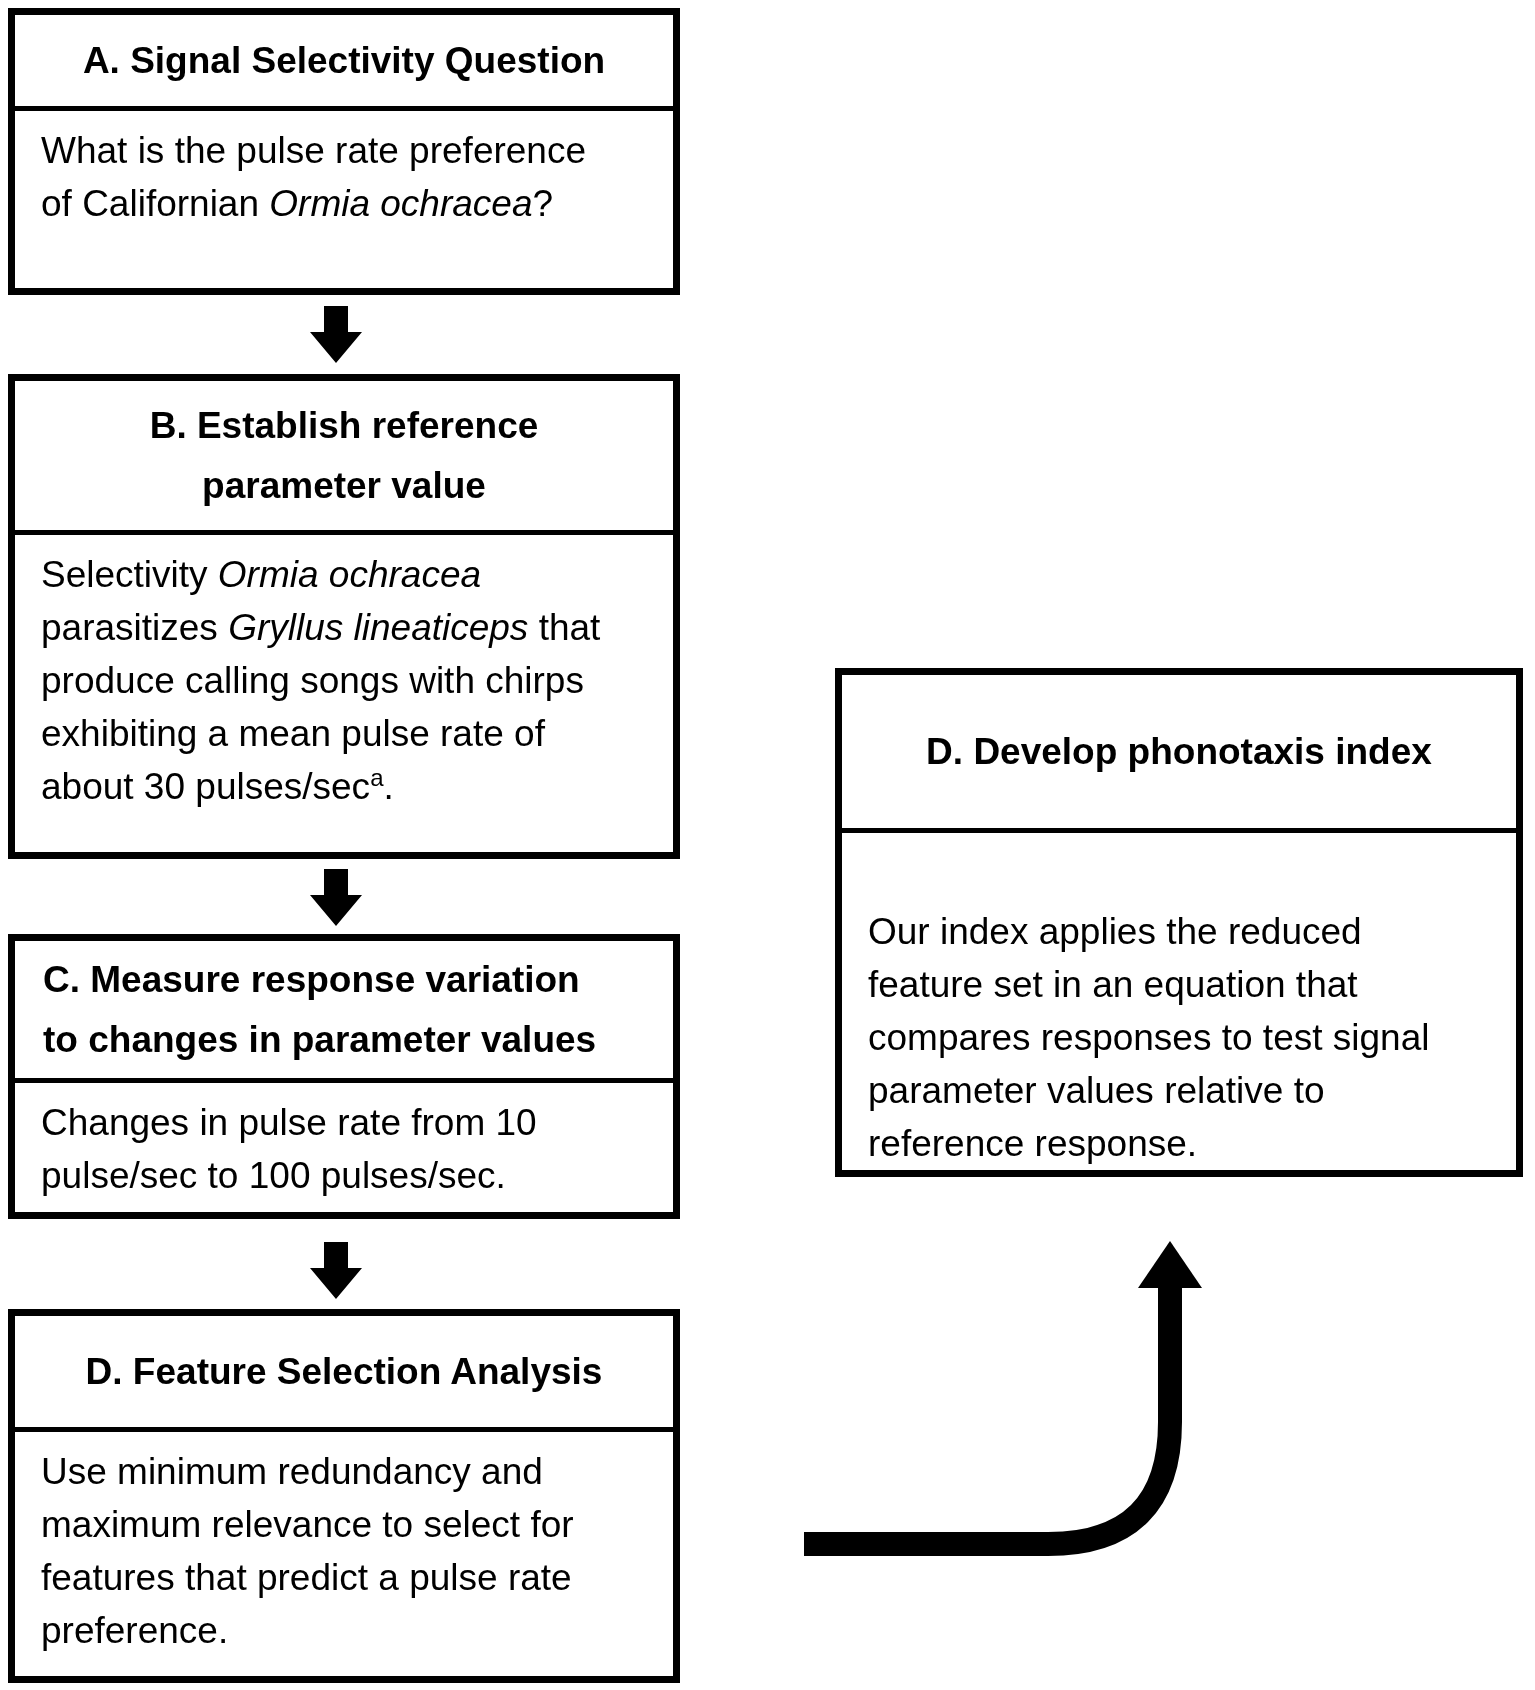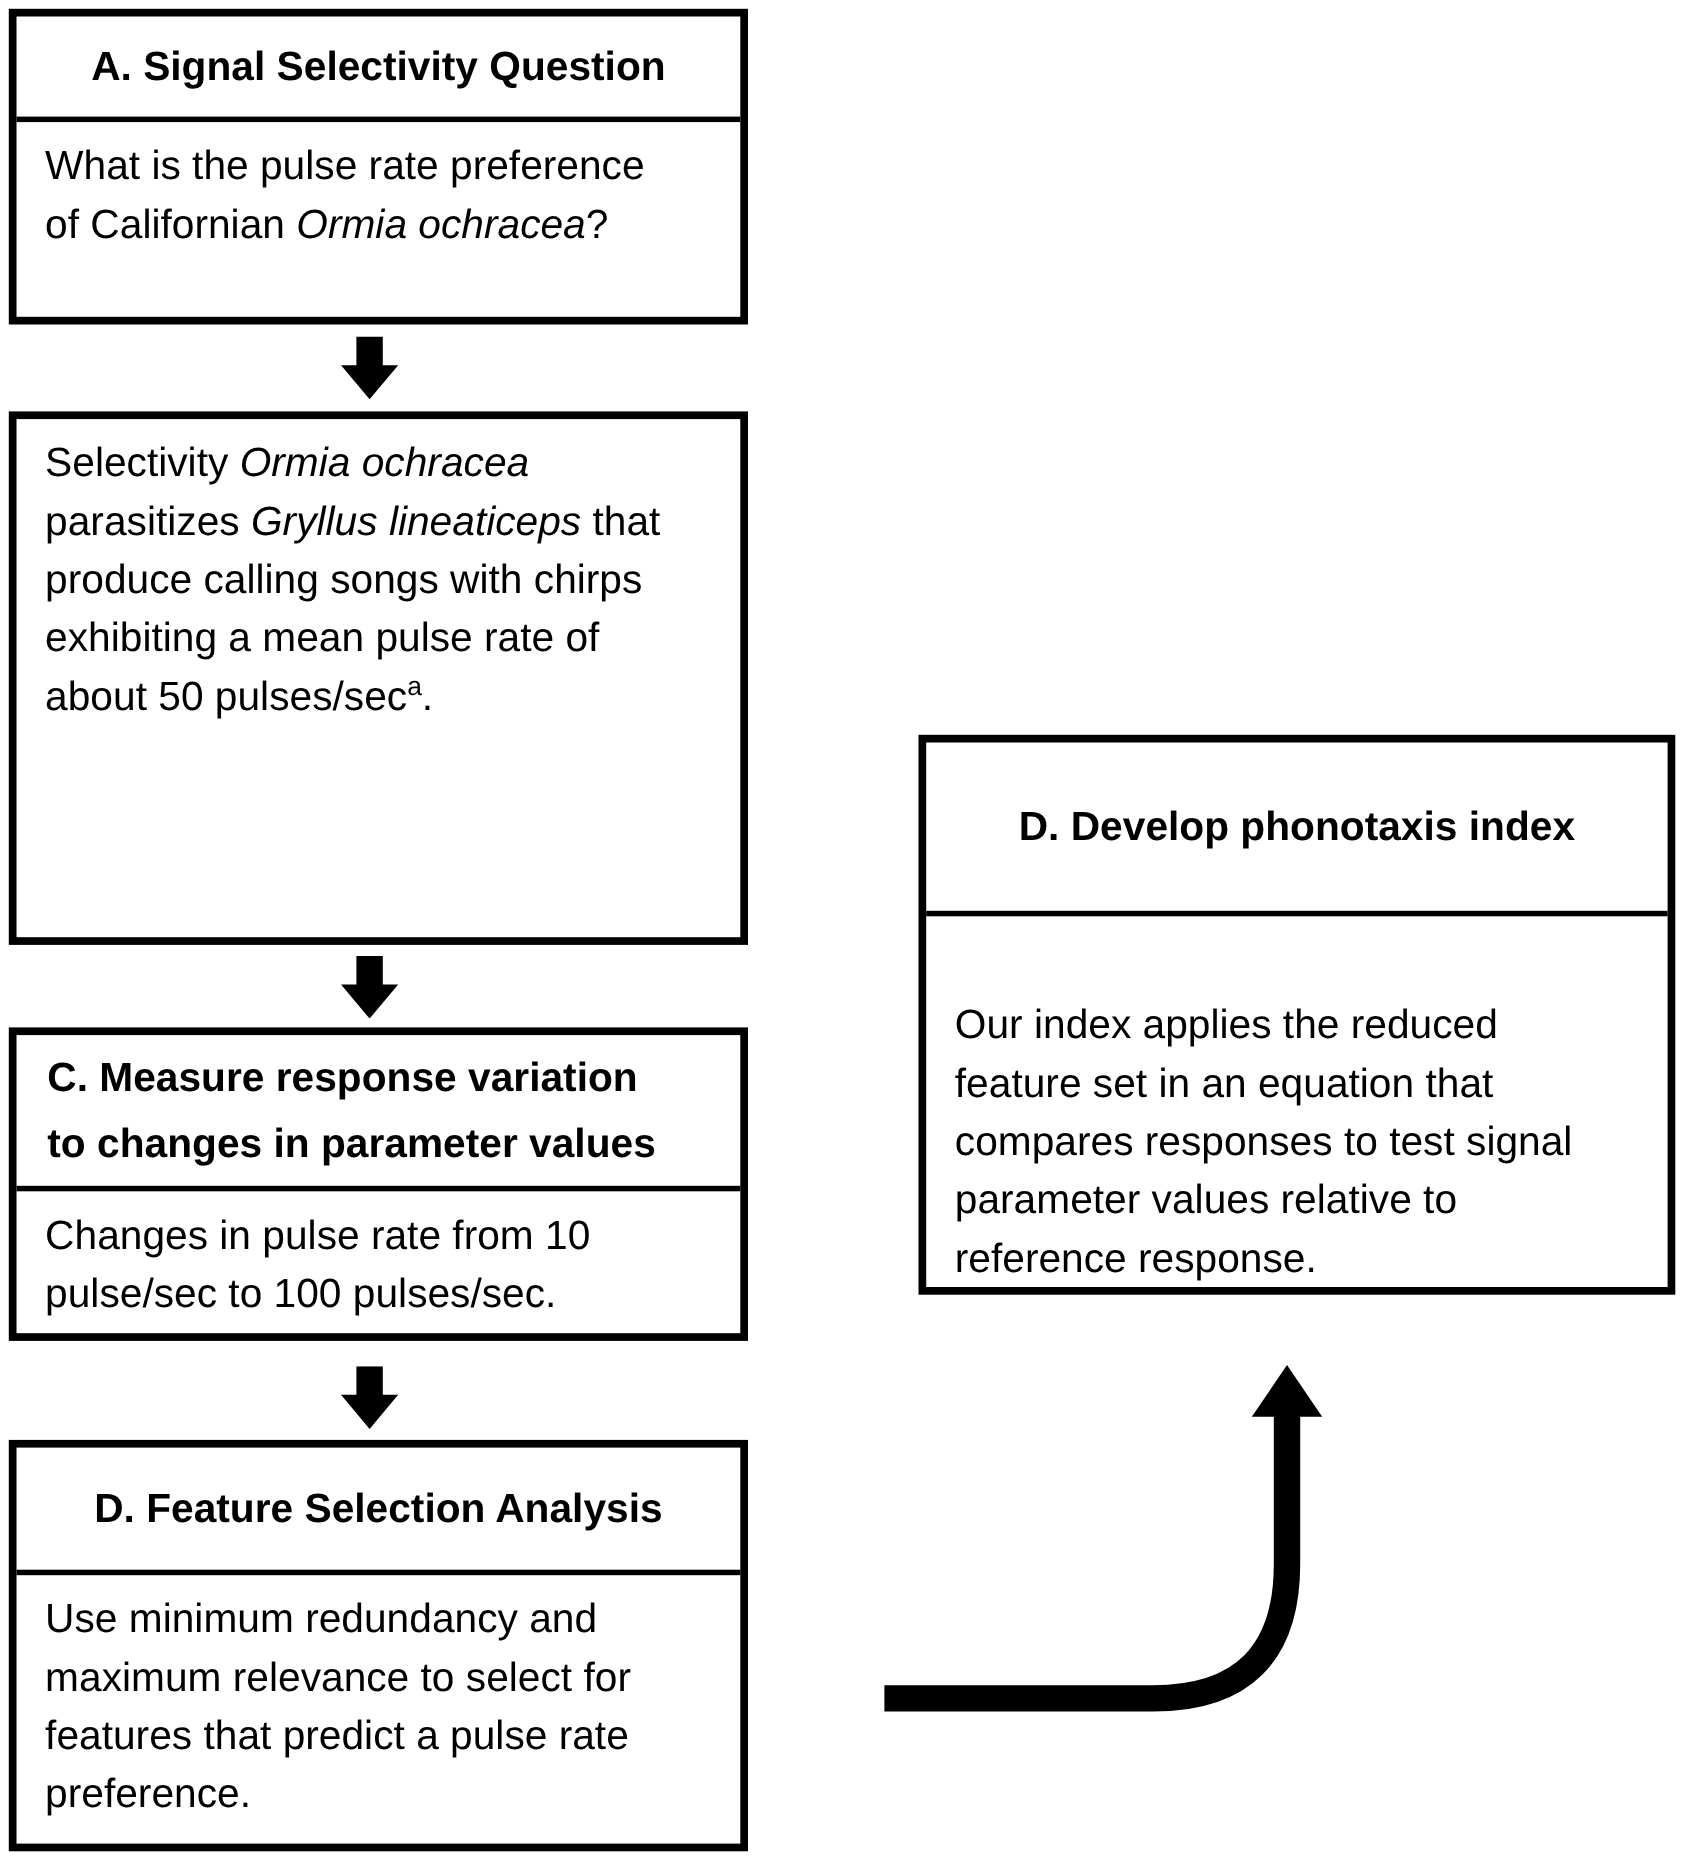--- a/index.html
+++ b/index.html
@@ -100,25 +100,27 @@
     <div class="box-header">A. Signal Selectivity Question</div>
     <div class="box-body"><span>What is the pulse rate preference
 of Californian </span><span style="font-style: italic;">Ormia ochracea</span><span>?</span></div>
   </div>
 
   <svg class="down-arrow down-arrow-1" viewBox="0 0 52 57" aria-hidden="true">
     <polygon points="14,0 38,0 38,26 52,26 26,57 0,26 14,26" fill="#000000"></polygon>
   </svg>
 
   <div class="flow-box box-b">
+    <div class="box-header">B. Establish reference
+parameter value</div>
     <div class="box-body"><span>Selectivity </span><span style="font-style: italic;">Ormia ochracea</span><span>
 parasitizes </span><span style="font-style: italic;">Gryllus lineaticeps</span><span> that
 produce calling songs with chirps
 exhibiting a mean pulse rate of
-about 50 pulses/sec</span><sup>a</sup><span>.</span></div>
+about 30 pulses/sec</span><sup>a</sup><span>.</span></div>
   </div>
 
   <svg class="down-arrow down-arrow-2" viewBox="0 0 52 57" aria-hidden="true">
     <polygon points="14,0 38,0 38,26 52,26 26,57 0,26 14,26" fill="#000000"></polygon>
   </svg>
 
   <div class="flow-box box-c">
     <div class="box-header left-align">C. Measure response variation
 to changes in parameter values</div>
     <div class="box-body"><span>Changes in pulse rate from 10

